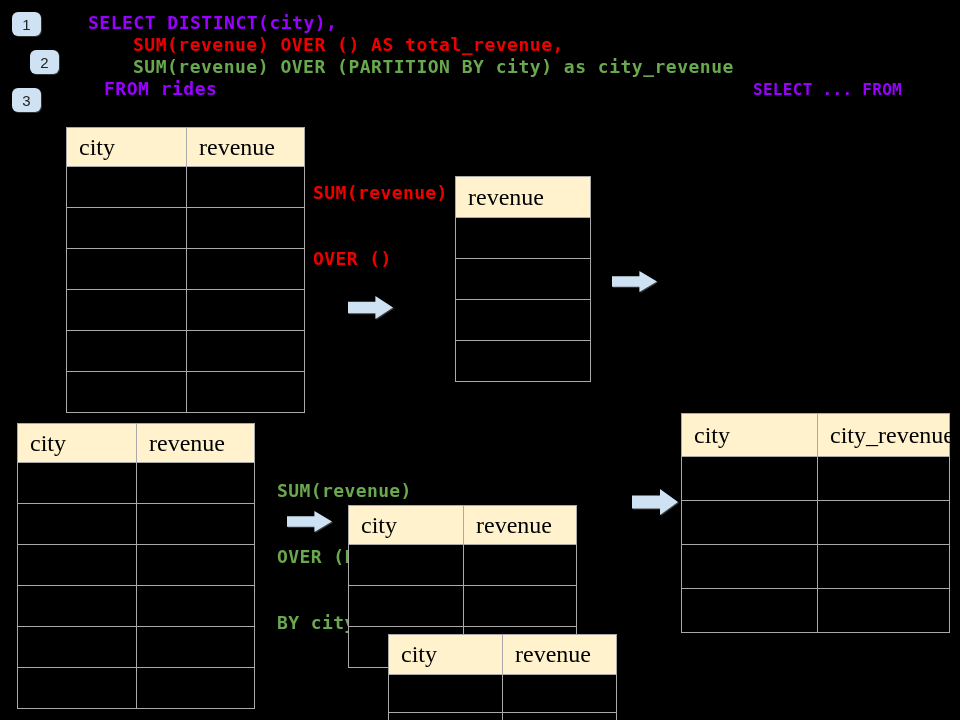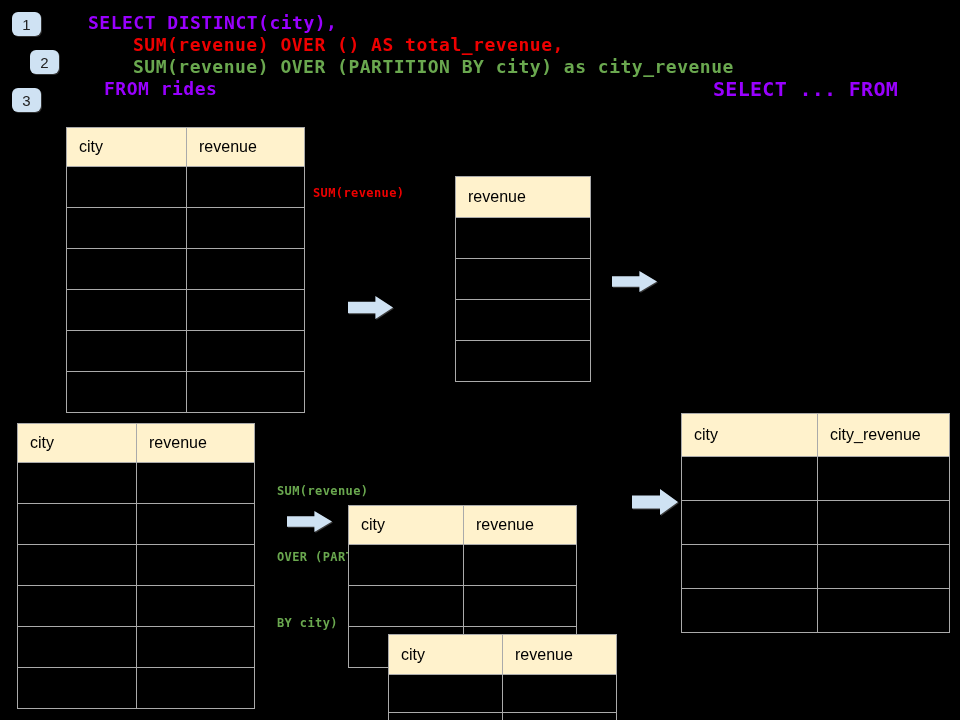--- a/index.html
+++ b/index.html
@@ -33,43 +33,43 @@
   .red{color:var(--red,#ee0000)}
   .green{color:var(--green,#6aa84f)}
   #cl1{left:88px;top:12px}
   #cl2{left:133px;top:34px}
   #cl3{left:133px;top:56px}
   #cl4{left:104px;top:78px}
   #cl5{left:110px;top:100px}
 
   
   .side-note{
-    position:absolute;left:713px;top:37px;
+    position:absolute;left:753px;top:37px;
     font-family:"DejaVu Sans Mono",monospace;font-weight:bold;
-    font-size:20px;letter-spacing:.3px;line-height:21px;
+    font-size:16px;letter-spacing:.3px;line-height:21px;
     color:var(--purple,#9900ff);white-space:pre;
   }
 
   
   .annot{
     position:absolute;white-space:pre;
     font-family:"DejaVu Sans Mono",monospace;font-weight:bold;
-    font-size:12px;letter-spacing:.4px;line-height:22px;
+    font-size:18px;letter-spacing:.4px;line-height:22px;
   }
   #annot-total{left:313px;top:138px;color:var(--red,#ee0000)}
   #annot-part{left:277px;top:436px;color:var(--green,#6aa84f)}
 
   
   .tbl{position:absolute;}
   .tbl table{width:100%;border-collapse:collapse;table-layout:fixed;}
   .tbl th{
     background:var(--table-header-fill,#fff2cc);
     border:1px solid var(--table-border,#aaa);
-    font-family:Liberation Sans, sans-serif;
-    font-size:16px;font-weight:400;color:var(--header-text,#000);
+    font-family:Liberation Serif, serif;
+    font-size:24px;font-weight:400;color:var(--header-text,#000);
     text-align:left;padding:0 0 0 12px;
   }
   .tbl td{border:1px solid var(--table-border,#aaa);background:#000;padding:0;}
   #t1{left:66px;top:127px;width:239px}
   #t1 .c1{width:120px}
   #t1 th{height:38px} #t1 td{height:40px}
   #t2{left:455px;top:176px;width:136px}
   #t2 th{height:40px} #t2 td{height:40px}
   #t3{left:17px;top:423px;width:238px}
   #t3 .c1{width:119px}
@@ -111,20 +111,21 @@
   <div class="codeline purple" id="cl1">SELECT DISTINCT(city),</div>
   <div class="codeline green" id="cl3">SUM(revenue) OVER (PARTITION BY city) as city_revenue</div>
   <div class="codeline purple" id="cl4">FROM rides</div>
 
   <div class="side-note">
     <div>SELECT ... FROM</div>
   </div>
 
   <div class="annot" id="annot-total">
     <div>SUM(revenue)</div>
+    <div>OVER ()</div>
   </div>
   <div class="annot" id="annot-part">
     <div>SUM(revenue)</div>
     <div>OVER (PARTITION</div>
     <div>BY city)</div>
   </div>
 
   <div class="tbl" id="t1">
     <table>
       <colgroup>

